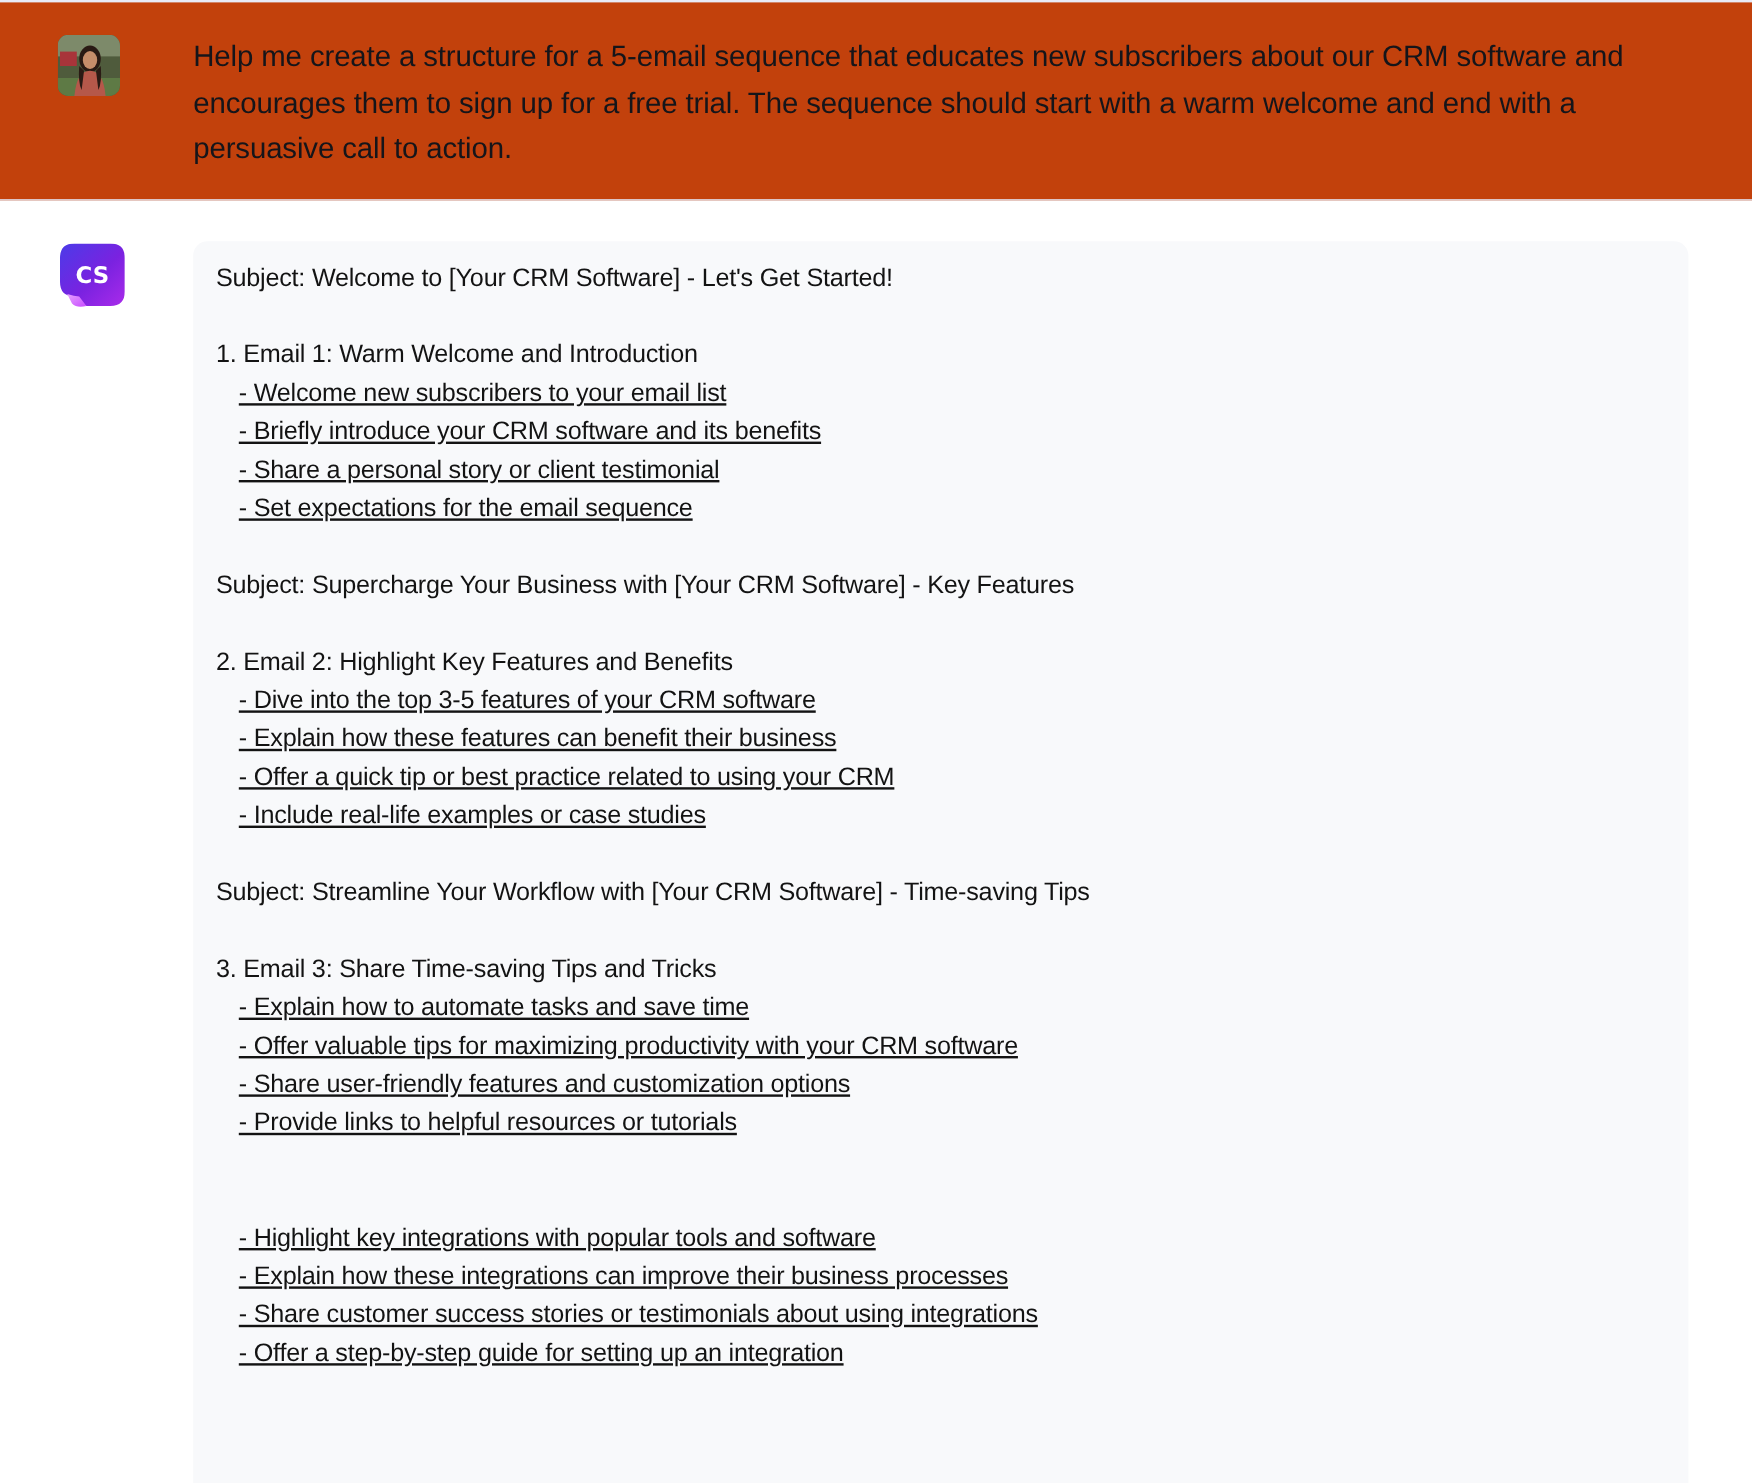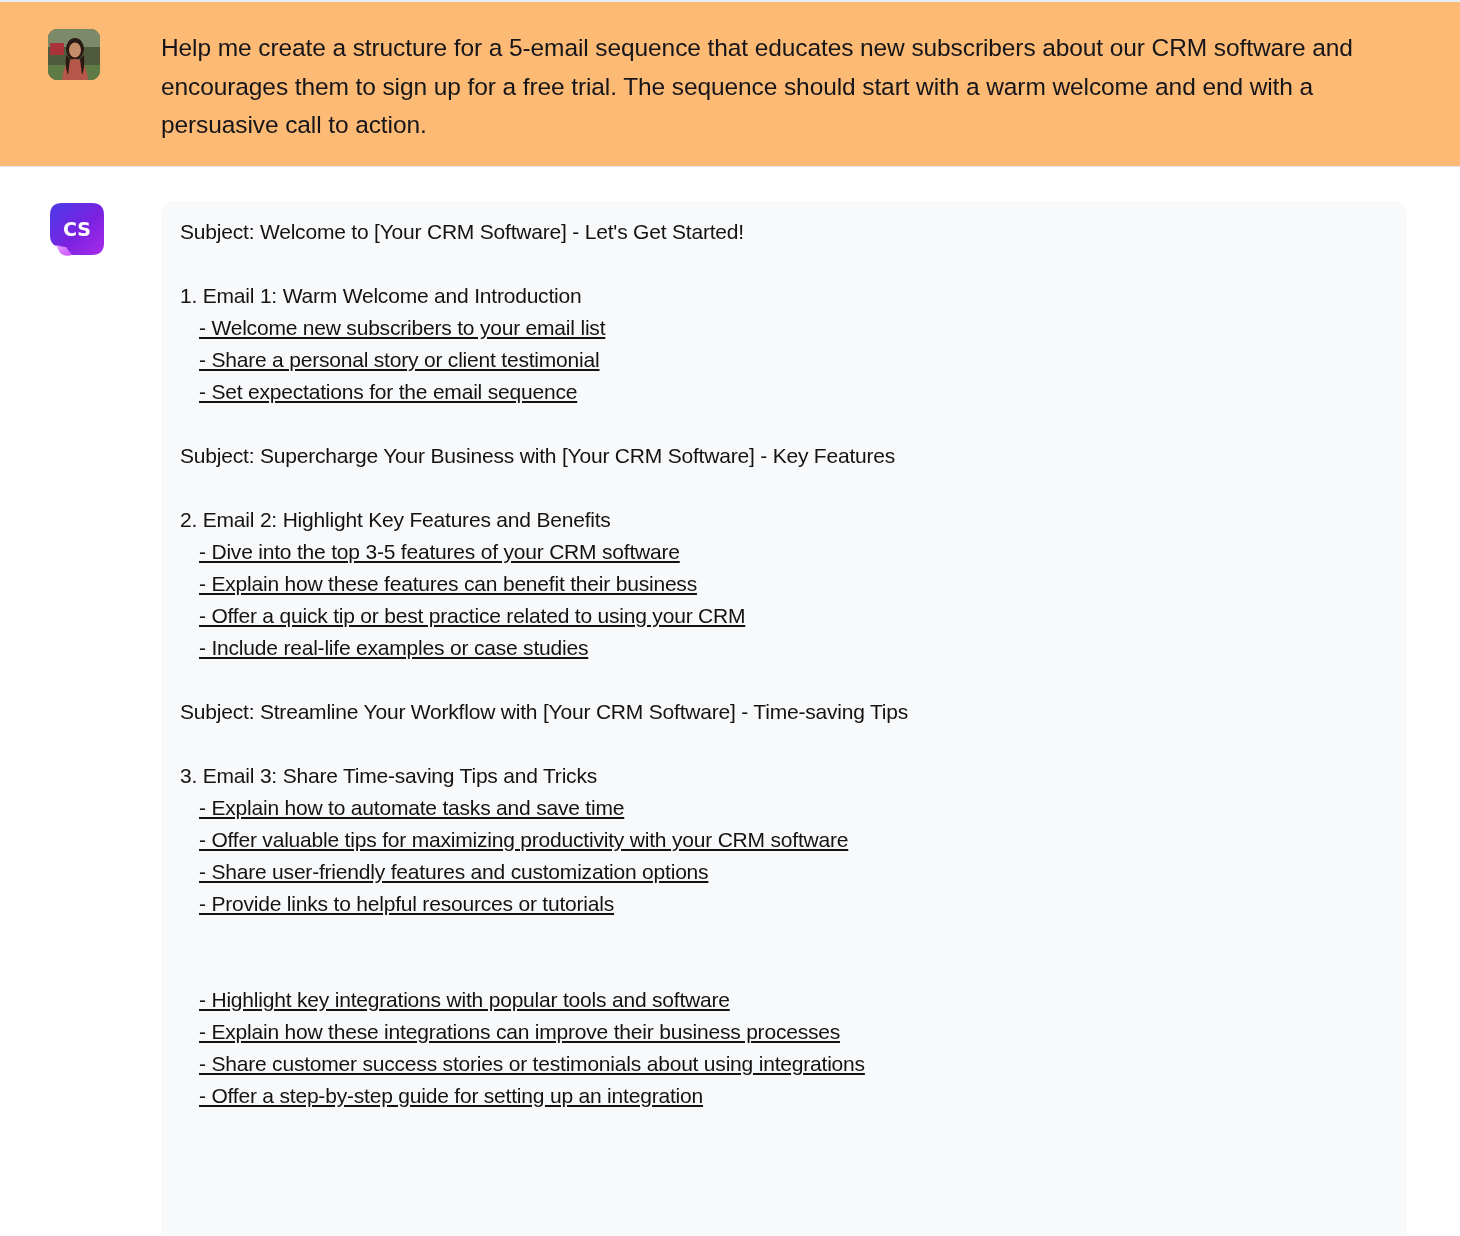--- a/index.html
+++ b/index.html
@@ -4,21 +4,21 @@
 <style>
   html, body { margin: 0; padding: 0; }
   body {
     width: 1460px; height: 1236px; overflow: hidden;
     background: #ffffff;
     font-family: "Liberation Sans", "DejaVu Sans", sans-serif;
     color: #111111;
   }
   .user-band {
     position: absolute; left: 0; top: 0; width: 1460px; height: 167px;
-    background: #fdba74;
+    background: #c2410c;
     border-top: 2px solid #E9EBF7;
     border-bottom: 1px solid #E3E5F5;
     box-sizing: border-box;
   }
   .user-avatar {
     position: absolute; left: 48px; top: 27px; width: 52px; height: 51px;
     border-radius: 9px; overflow: hidden;
   }
   .user-text {
     position: absolute; left: 161px; top: 27px; width: 1250px;
@@ -81,20 +81,21 @@
   </svg>
 </div>
 
 <div class="response-box">
   <div class="response-body">
 
     <div class="line">Subject: Welcome to [Your CRM Software] - Let's Get Started!</div>
     <div class="blank"></div>
     <div class="line">1. Email 1: Warm Welcome and Introduction</div>
     <div class="line bullet">- Welcome new subscribers to your email list</div>
+    <div class="line bullet">- Briefly introduce your CRM software and its benefits</div>
     <div class="line bullet">- Share a personal story or client testimonial</div>
     <div class="line bullet">- Set expectations for the email sequence</div>
     <div class="blank"></div>
 
     <div class="line">Subject: Supercharge Your Business with [Your CRM Software] - Key Features</div>
     <div class="blank"></div>
     <div class="line">2. Email 2: Highlight Key Features and Benefits</div>
     <div class="line bullet">- Dive into the top 3-5 features of your CRM software</div>
     <div class="line bullet">- Explain how these features can benefit their business</div>
     <div class="line bullet">- Offer a quick tip or best practice related to using your CRM</div>

